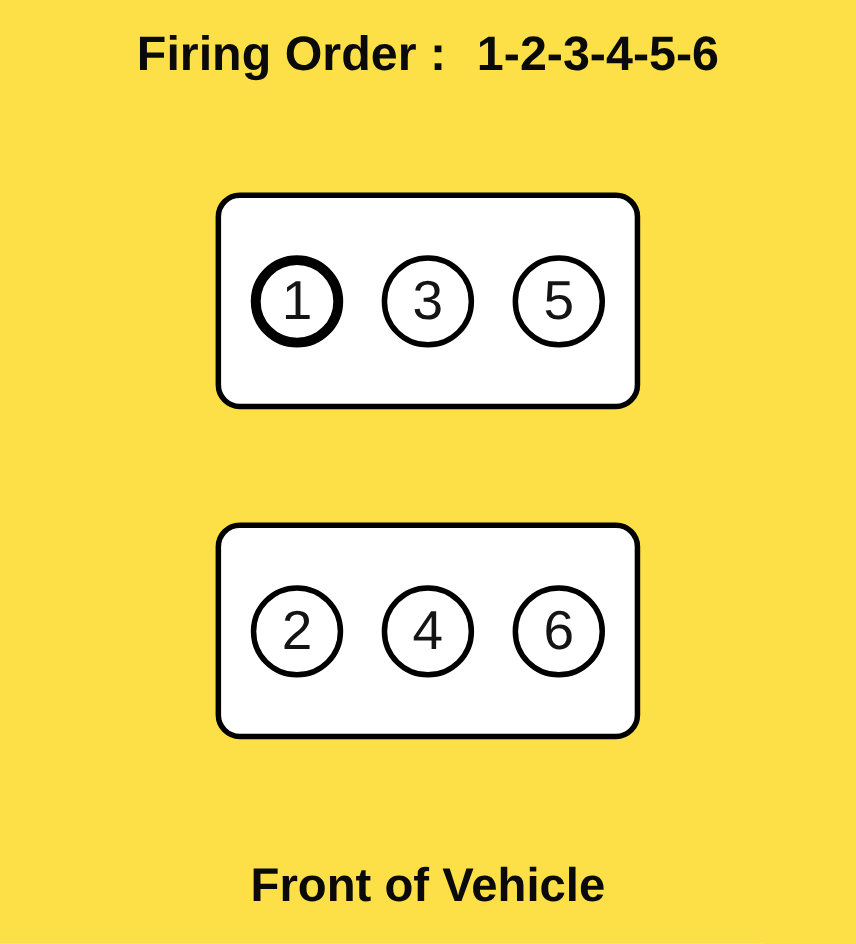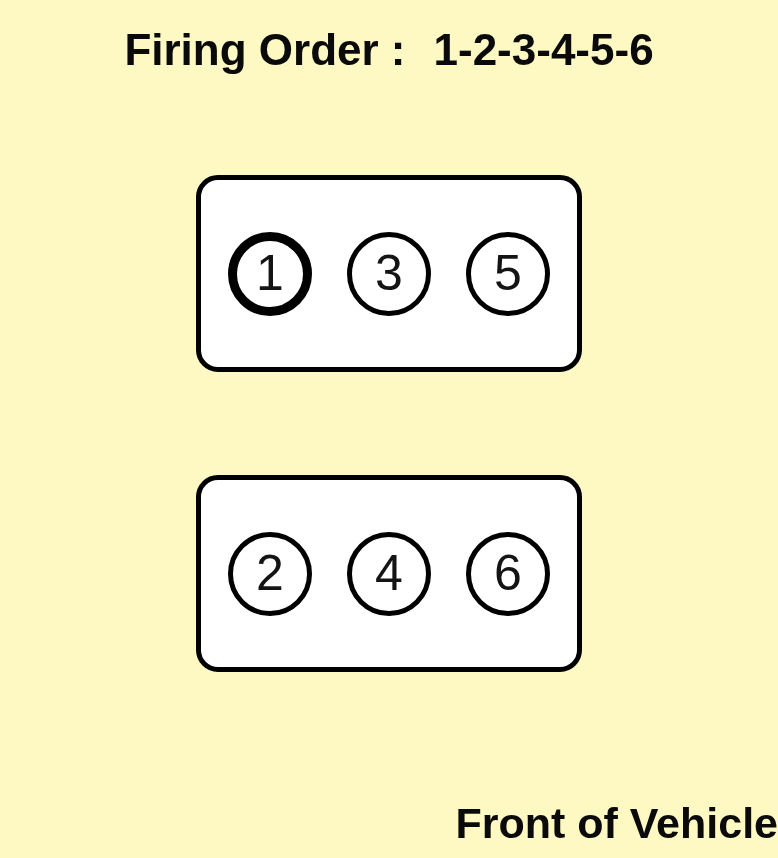--- a/index.html
+++ b/index.html
@@ -10,21 +10,21 @@
     width: 778px;
     height: 858px;
     background: #ffffff;
     font-family: "Liberation Sans", sans-serif;
     position: relative;
     overflow: hidden;
   }
   .page {
     position: absolute;
     inset: 0;
-    background: #fef9c3;
+    background: #fde047;
     color: #000000;
     padding-left: 28px;
   }
   .title {
     position: absolute;
     top: 26px;
     left: 0;
     width: 100%;
     text-align: center;
     font-weight: bold;
@@ -69,26 +69,25 @@
     padding-bottom: 2px;
   }
   .cyl-emphasized {
     border-width: 9px;
   }
   .footer {
     position: absolute;
     top: 782px;
     left: 0;
     width: 100%;
-    text-align: right;
+    text-align: center;
     font-weight: bold;
     font-size: 43px;
     line-height: 1.1;
     color: #0a0a0a;
-    margin-top: 18px;
   }
 </style>
 </head>
 <body>
 
 <div class="page">
 
   <div class="title">
     <span>Firing Order :</span><span class="title-gap"></span><span>1-2-3-4-5-6</span>
   </div>

